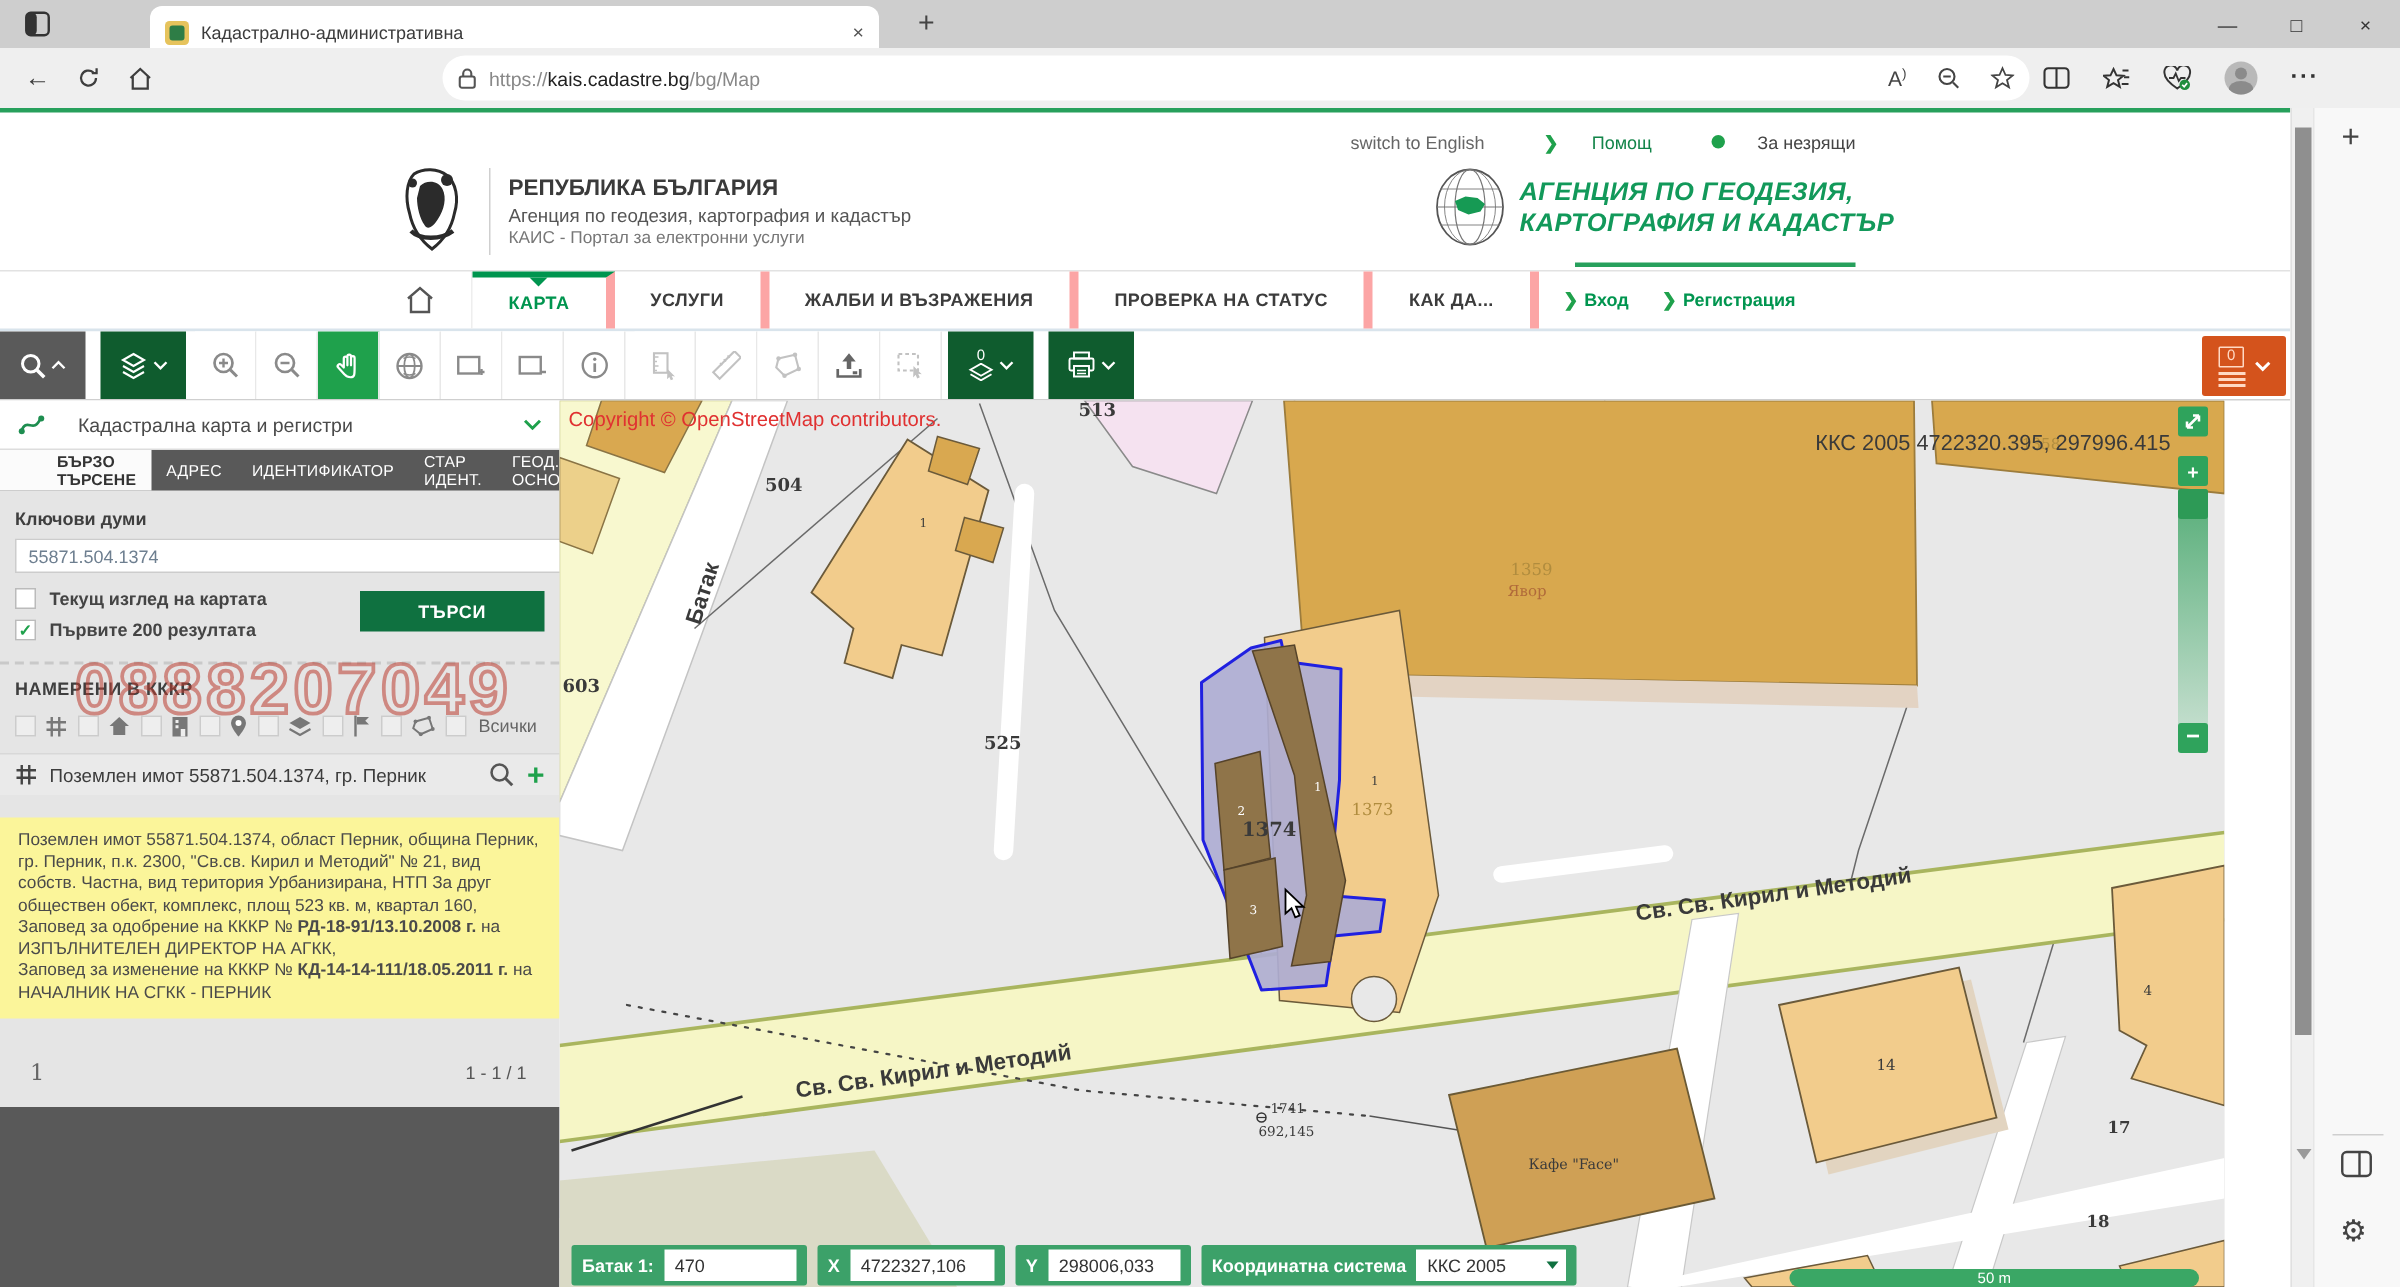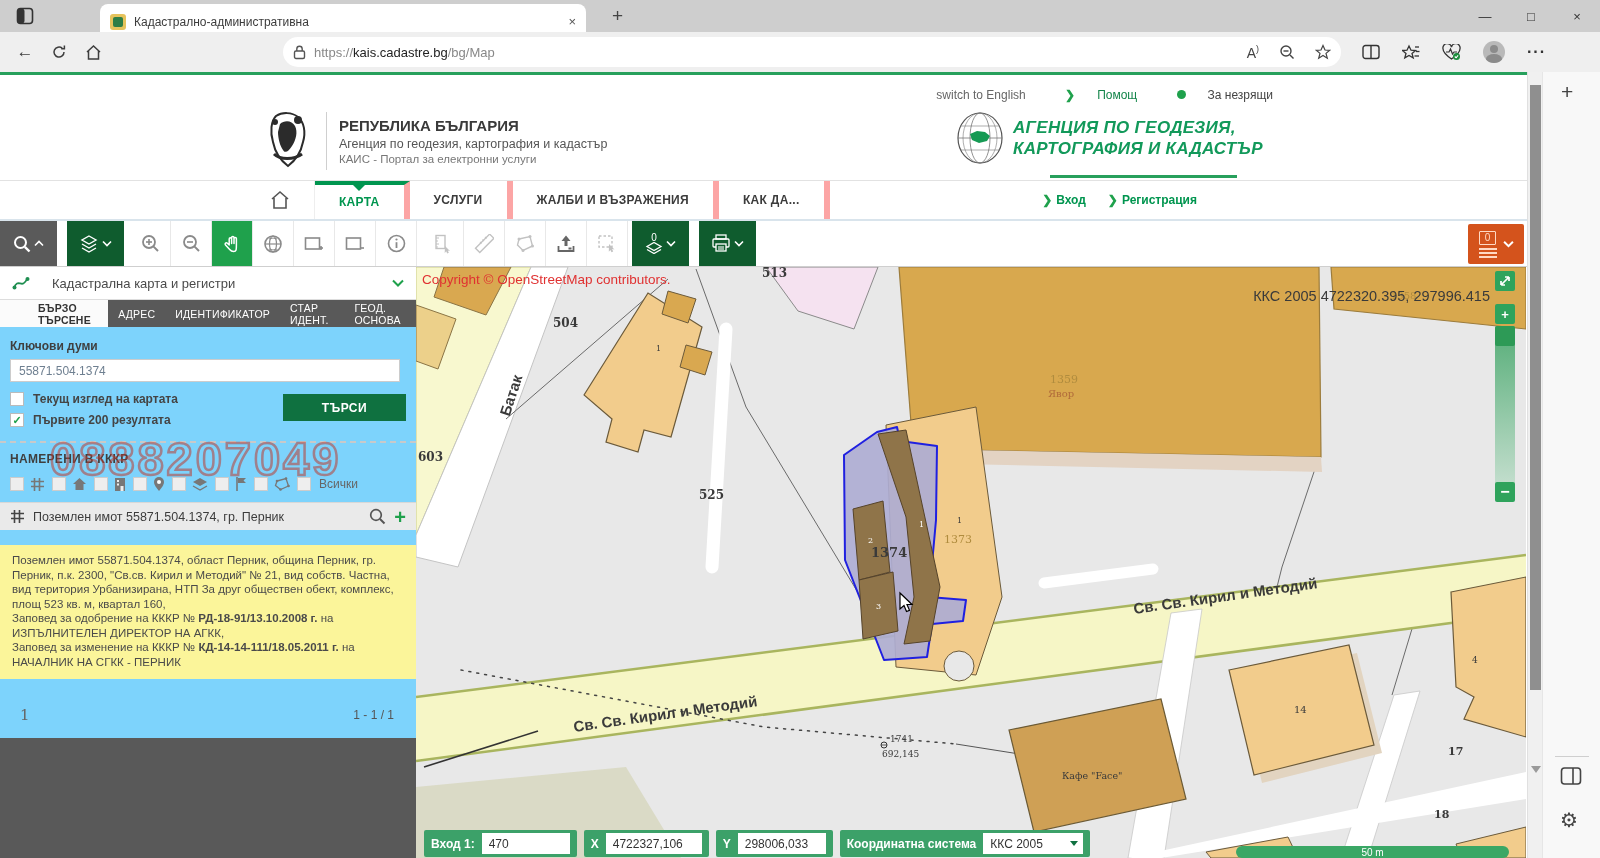--- a/index.html
+++ b/index.html
@@ -13,33 +13,33 @@
   .tab { position:absolute; left:100px; top:4px; width:486px; height:35px; background:#fff; border-radius:8px 8px 0 0; display:flex; align-items:center; padding:0 10px; }
   .tab-favicon { width:16px; height:16px; border-radius:3px; background:#e6c35c; position:relative; flex:0 0 16px; }
   .tab-favicon::after { content:""; position:absolute; left:3px; top:3px; width:10px; height:10px; border-radius:2px; background:#2e7d46; }
   .tab-title { font-size:12px; color:#3c3c3c; margin-left:8px; white-space:nowrap; overflow:hidden; width:400px; }
   .tab-close { margin-left:auto; font-size:13px; color:#555; cursor:default; }
   .new-tab { position:absolute; left:612px; top:5px; font-size:19px; color:#444; }
   .win-controls { position:absolute; right:0; top:0; height:32px; display:flex; }
   .win-btn { width:46px; height:32px; display:flex; align-items:center; justify-content:center; font-size:13px; color:#333; }
   .urlbar { position:absolute; left:0; top:32px; width:1600px; height:40px; background:#efefef; display:flex; align-items:center; }
   .nav-ico { width:34px; height:30px; display:flex; align-items:center; justify-content:center; font-size:17px; color:#3e3e3e; }
-  .url-pill { position:absolute; left:283px; top:5px; width:1058px; height:30px; background:#fff; border-radius:15px; display:flex; align-items:center; padding:0 10px; }
+  .url-pill { position:absolute; left:295px; top:5px; width:1058px; height:30px; background:#fff; border-radius:15px; display:flex; align-items:center; padding:0 10px; }
   .url-text { font-size:13px; color:#888; margin-left:8px; }
   .url-text b { color:#222; font-weight:normal; }
   .pill-icons { margin-left:auto; display:flex; gap:20px; align-items:center; color:#444; font-size:13px; }
   .chrome-icons { position:absolute; left:1362px; top:5px; height:30px; display:flex; align-items:center; gap:22px; color:#333; }
   .avatar { width:22px; height:22px; border-radius:50%; background:#b9b9b9; position:relative; overflow:hidden; }
   .avatar::before { content:""; position:absolute; left:7px; top:4px; width:8px; height:8px; border-radius:50%; background:#8b8b8b; }
   .avatar::after { content:""; position:absolute; left:3px; top:13px; width:16px; height:10px; border-radius:50% 50% 0 0; background:#8b8b8b; }
 
   
   .page { position:absolute; left:0; top:72px; width:1527px; height:786px; background:#fff; overflow:hidden; }
   .green-top { position:absolute; left:0; top:0; width:100%; height:3px; background:#27a05c; }
-  .top-links { position:absolute; left:0; top:16px; width:1237px; text-align:right; font-size:12px; color:#555;margin-left:36px; }
+  .top-links { position:absolute; left:0; top:16px; width:1237px; text-align:right; font-size:12px; color:#555; }
   .top-links span { margin-left:18px; }
   .lnk-green { color:#13854a; }
   .arr { color:#1fa14c; font-weight:bold; margin-right:4px; }
   .eye-dot { display:inline-block; width:9px; height:9px; border-radius:50%; background:#1fa14c; margin-right:4px; }
   .logo-left { position:absolute; left:262px; top:38px; display:flex; align-items:center; }
   .logo-sep { width:1px; height:58px; background:#cfcfcf; margin:0 12px; }
   .ll-l1 { font-size:15px; font-weight:bold; color:#3a3a3a; }
   .ll-l2 { font-size:12.5px; color:#555; margin-top:3px; }
   .ll-l3 { font-size:11.5px; color:#777; margin-top:2px; }
   .logo-right { position:absolute; left:955px; top:38px; display:flex; align-items:center; }
@@ -64,21 +64,21 @@
   .tbtn.darkicon { color:#666; }
   .gap6 { width:6px; border-right:none; background:transparent; }
   .orange-btn { position:absolute; right:3px; top:3px; width:56px; height:40px; background:#d4531c; border-radius:2px; display:flex; align-items:center; justify-content:center; gap:6px; color:#fff; }
   .ob-stack { display:flex; flex-direction:column; align-items:center; }
   .ob-zero { font-size:10px; color:#ffd9c4; border:1px solid #ffd9c4; padding:0 5px; line-height:12px; border-radius:1px; }
   .ob-bars { margin-top:3px; display:flex; flex-direction:column; gap:2px; }
   .ob-bars i { width:18px; height:2px; background:#ffd9c4; display:block; }
 
   
   .main { position:absolute; left:0; top:195px; width:100%; height:591px; display:flex; }
-  .sidebar { width:416px; height:591px; background:#7dd3fc; position:relative; display:flex; flex-direction:column; }
+  .sidebar { width:373px; height:591px; background:#e5e5e5; position:relative; display:flex; flex-direction:column; }
   .panel-head { height:33px; background:#fff; border-bottom:1px solid #ddd; display:flex; align-items:center; padding:0 12px; }
   .panel-title { font-size:13px; color:#4a4a4a; margin-left:20px; }
   .panel-chevron { margin-left:auto; color:#1fa14c; font-weight:bold; }
   .stabs { height:27px; background:#595959; display:flex; align-items:stretch; }
   .stab { padding:0 10px; display:flex; align-items:center; font-size:10.5px; color:#fff; letter-spacing:.2px; }
   .stab.active { background:#fbfbfb; color:#333; font-weight:bold;padding-left:38px; }
   .sbody { padding:8px 10px 0 10px; position:relative; flex:1 1 auto; display:flex; flex-direction:column; }
   .klabel { font-size:12px; font-weight:bold; color:#3f3f3f; margin:4px 0 6px 0; }
   .kinput { width:390px; height:23px; border:1px solid #ccc; background:#fff; font-size:12px; color:#6e7f90; padding:0 8px; font-family:"Liberation Sans",sans-serif; }
   .checks-row { display:flex; margin-top:10px; }
@@ -270,20 +270,23 @@
         <span class="tri"></span>
         <span>КАРТА</span>
       </div>
     <div class="nav-item">
         <span>УСЛУГИ</span>
       </div>
     <div class="nav-item">
         <span>ЖАЛБИ И ВЪЗРАЖЕНИЯ</span>
       </div>
     <div class="nav-item">
+        <span>ПРОВЕРКА НА СТАТУС</span>
+      </div>
+    <div class="nav-item">
         <span>КАК ДА...</span>
       </div>
     <div class="nav-right">
       <span><span class="arr">❯</span><span>Вход</span></span>
       <span><span class="arr">❯</span><span>Регистрация</span></span>
     </div>
   </nav>
 
   <div class="toolbar">
     <div class="tbtn dark wide">
@@ -688,21 +691,21 @@
         <div class="mc-gap"></div>
         <div class="mc-btn">+</div>
         <div class="mc-slider">
           <div class="mc-handle"></div>
           <div class="mc-minus">−</div>
         </div>
       </div>
 
       <div class="statusbar">
         <div class="sb-seg">
-          <span class="sb-lab">Вход  1:</span>
+          <span class="sb-lab">Батак  1:</span>
           <span class="sb-in" style="width:88px;">470</span>
         </div>
         <div class="sb-seg">
           <span class="sb-lab">X</span>
           <span class="sb-in" style="width:96px;">4722327,106</span>
         </div>
         <div class="sb-seg">
           <span class="sb-lab">Y</span>
           <span class="sb-in" style="width:88px;">298006,033</span>
         </div>

